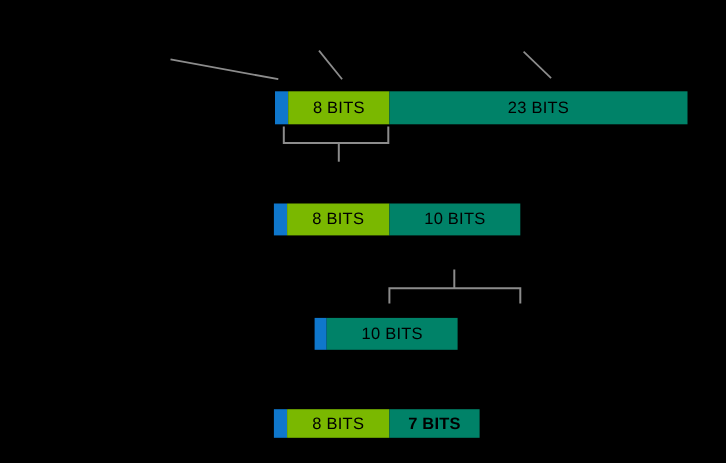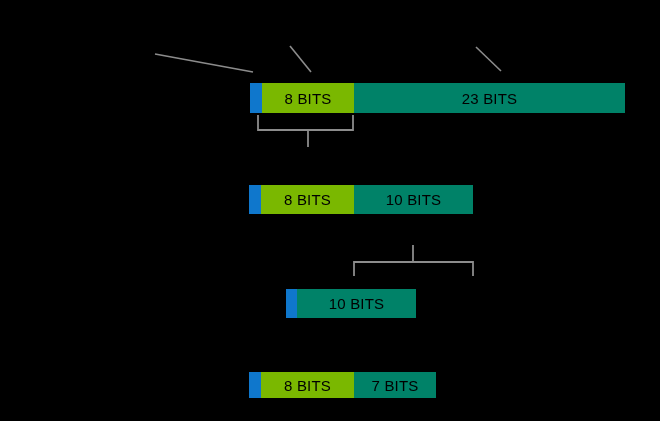--- a/index.html
+++ b/index.html
@@ -86,21 +86,21 @@
     </div>
   </div>
 
   <div class="bar" style="left:249px; top:360px; width:187px; height:38px;">
     <div class="seg seg-blue" style="width:12px;">
       <span class="seg-label"></span>
     </div>
     <div class="seg seg-green" style="width:93px;">
       <span class="seg-label">8 BITS</span>
     </div>
-    <div class="seg seg-teal" style="width:82px;">
+    <div class="seg seg-teal" style="width:82px;font-weight:bold;">
       <span class="seg-label">7 BITS</span>
     </div>
   </div>
 
   <svg class="overlay" viewBox="0 0 660 421">
     <g stroke="#8C8C8C" stroke-width="1.6" fill="none" stroke-linecap="butt">
       <line x1="155" y1="54" x2="253" y2="72"></line>
       <line x1="290" y1="46" x2="311" y2="72"></line>
       <line x1="476" y1="47" x2="501" y2="71"></line>
     </g>

